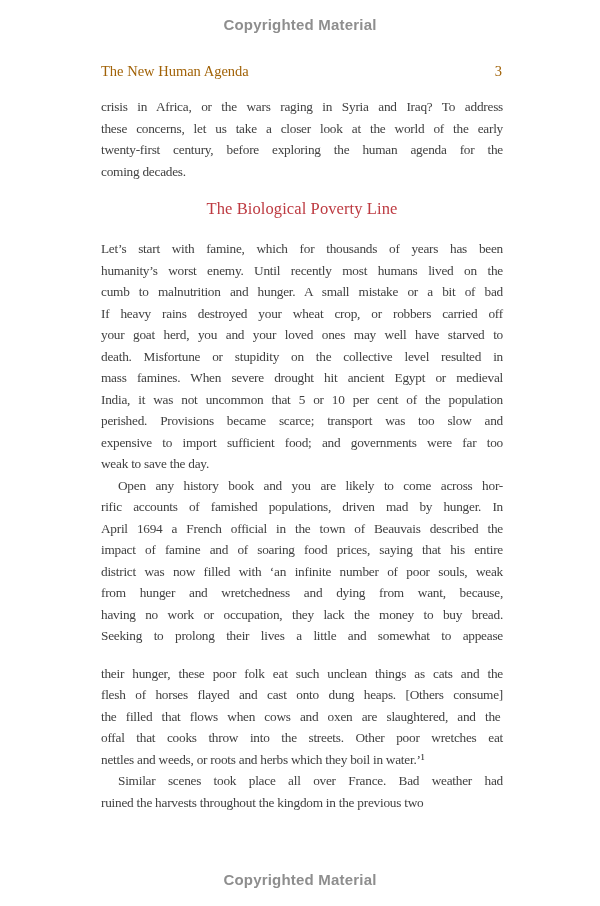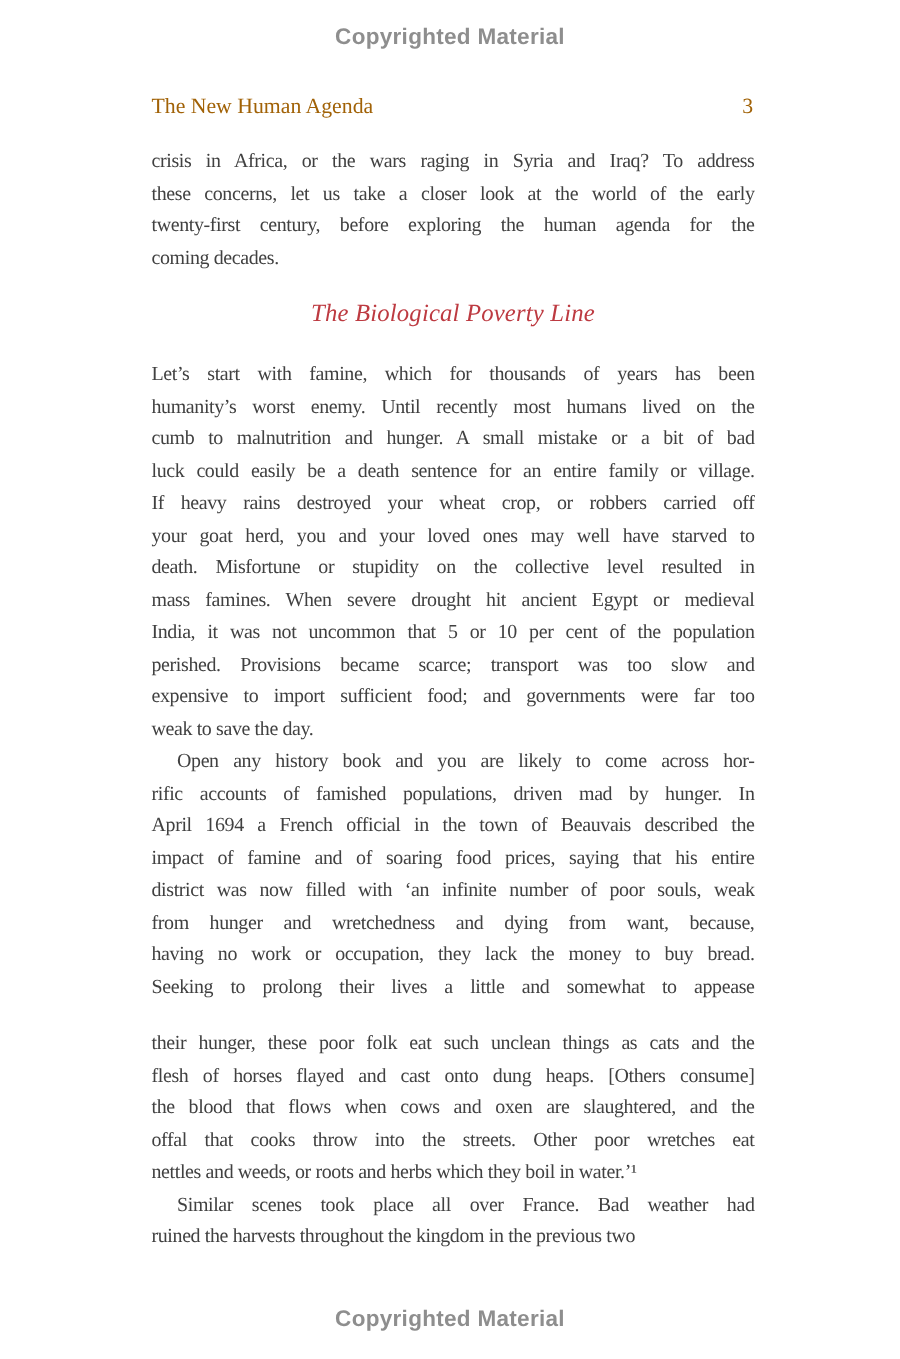--- a/index.html
+++ b/index.html
@@ -55,21 +55,20 @@
     height: 21.5px;
   }
   .line.indent { padding-left: 17px; }
   .section-heading {
     text-align: center;
     color: #bd3a41;
     font-size: 16.5px;
     letter-spacing: 0.1px;
     line-height: 24px;
     margin: 15px 0 17px 0;
-    font-style: italic;
   }
 </style>
 </head>
 <body>
 
 <div class="page">
   <div class="copyright top">Copyrighted Material</div>
 
   <div class="running-head">
     <span>The New Human Agenda</span>
@@ -81,42 +80,41 @@
         <div class="line" style="word-spacing: 6.57031px;"><span>crisis in Africa, or the wars raging in Syria and Iraq? To address</span></div>
         <div class="line" style="word-spacing: 6.02524px;"><span>these concerns, let us take a closer look at the world of the early</span></div>
         <div class="line" style="word-spacing: 10.0039px;"><span>twenty-first century, before exploring the human agenda for the</span></div>
         <div class="line last"><span>coming decades.</span></div>
       </div>
       <div class="section-heading">The Biological Poverty Line</div>
       <div class="paragraph">
         <div class="line" style="word-spacing: 8.775px;"><span>Let’s start with famine, which for thousands of years has been</span></div>
         <div class="line" style="word-spacing: 7.52951px;"><span>humanity’s worst enemy. Until recently most humans lived on the</span></div>
         <div class="line" style="word-spacing: 6.18099px;"><span>cumb to malnutrition and hunger. A small mistake or a bit of bad</span></div>
-        <div class="line" style="word-spacing: 4.95964px;"><span>luck could easily be a death sentence for an entire family or village.</span></div>
         <div class="line" style="word-spacing: 8.04063px;"><span>If heavy rains destroyed your wheat crop, or robbers carried off</span></div>
         <div class="line" style="word-spacing: 5.56901px; text-align: right;"><span>your goat herd, you and your loved ones may well have starved to</span></div>
         <div class="line" style="word-spacing: 8.91667px;"><span>death. Misfortune or stupidity on the collective level resulted in</span></div>
         <div class="line" style="word-spacing: 7.22049px;"><span>mass famines. When severe drought hit ancient Egypt or medieval</span></div>
         <div class="line" style="word-spacing: 5.03606px; font-family: Liberation Serif, serif;"><span>India, it was not uncommon that 5 or 10 per cent of the population</span></div>
         <div class="line" style="word-spacing: 9.95117px;"><span>perished. Provisions became scarce; transport was too slow and</span></div>
         <div class="line" style="word-spacing: 7.31597px; text-align: center;"><span>expensive to import sufficient food; and governments were far too</span></div>
         <div class="line last"><span>weak to save the day.</span></div>
       </div>
       <div class="paragraph">
         <div class="line indent" style="word-spacing: 6.54403px;"><span>Open any history book and you are likely to come across hor-</span></div>
         <div class="line" style="word-spacing: 8.16319px;"><span>rific accounts of famished populations, driven mad by hunger. In</span></div>
         <div class="line" style="word-spacing: 6.00852px;"><span>April 1694 a French official in the town of Beauvais described the</span></div>
         <div class="line" style="word-spacing: 6.24432px;"><span>impact of famine and of soaring food prices, saying that his entire</span></div>
         <div class="line" style="word-spacing: 5.45881px;"><span>district was now filled with ‘an infinite number of poor souls, weak</span></div>
         <div class="line" style="word-spacing: 10.7988px;"><span>from hunger and wretchedness and dying from want, because,</span></div>
         <div class="line" style="word-spacing: 6.45597px;"><span>having no work or occupation, they lack the money to buy bread.</span></div>
         <div class="line" style="word-spacing: 8.46719px;"><span>Seeking to prolong their lives a little and somewhat to appease</span></div>
         <div class="line" style="word-spacing: 5.10286px; margin-top: 16px;"><span>their hunger, these poor folk eat such unclean things as cats and the</span></div>
         <div class="line" style="word-spacing: 6.56094px;"><span>flesh of horses flayed and cast onto dung heaps. [Others consume]</span></div>
-        <div class="line" style="word-spacing: 6.17614px;"><span>the blood that flows when cows and oxen are slaughtered, and the</span></div>
+        <div class="line" style="word-spacing: 6.17614px;"><span>the filled that flows when cows and oxen are slaughtered, and the</span></div>
         <div class="line" style="word-spacing: 8.62813px;"><span>offal that cooks throw into the streets. Other poor wretches eat</span></div>
         <div class="line last"><span>nettles and weeds, or roots and herbs which they boil in water.’¹</span></div>
       </div>
       <div class="paragraph">
         <div class="line indent" style="word-spacing: 9.43576px;"><span>Similar scenes took place all over France. Bad weather had</span></div>
         <div class="line last"><span>ruined the harvests throughout the kingdom in the previous two</span></div>
       </div>
     </div>
 
   <div class="copyright bottom">Copyrighted Material</div>

